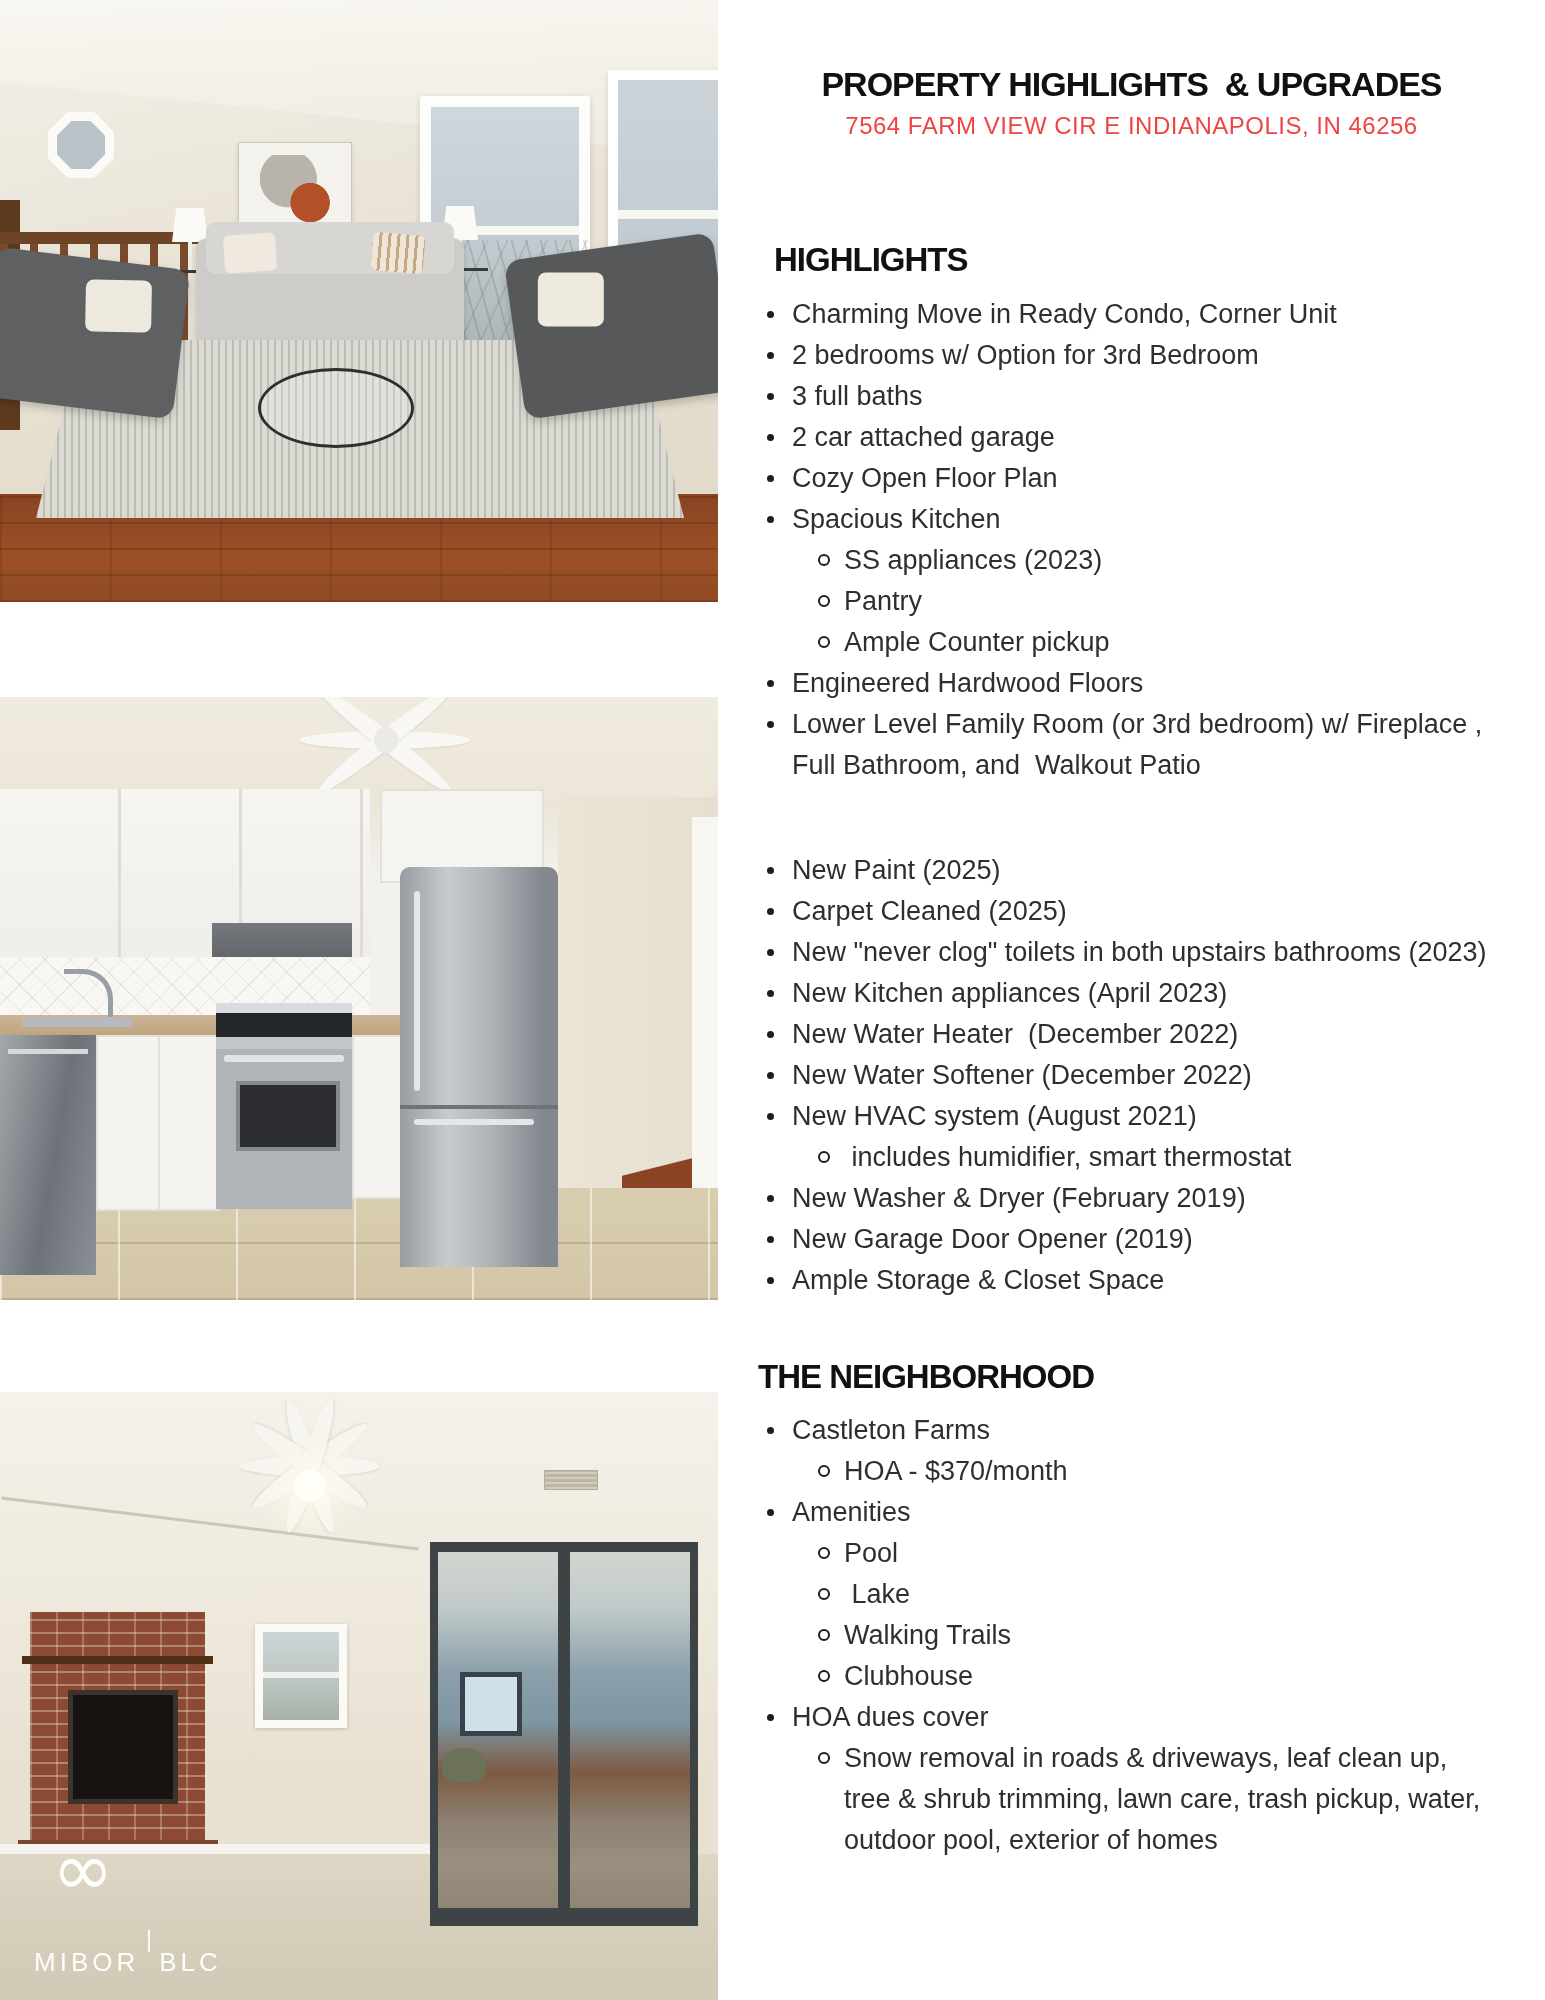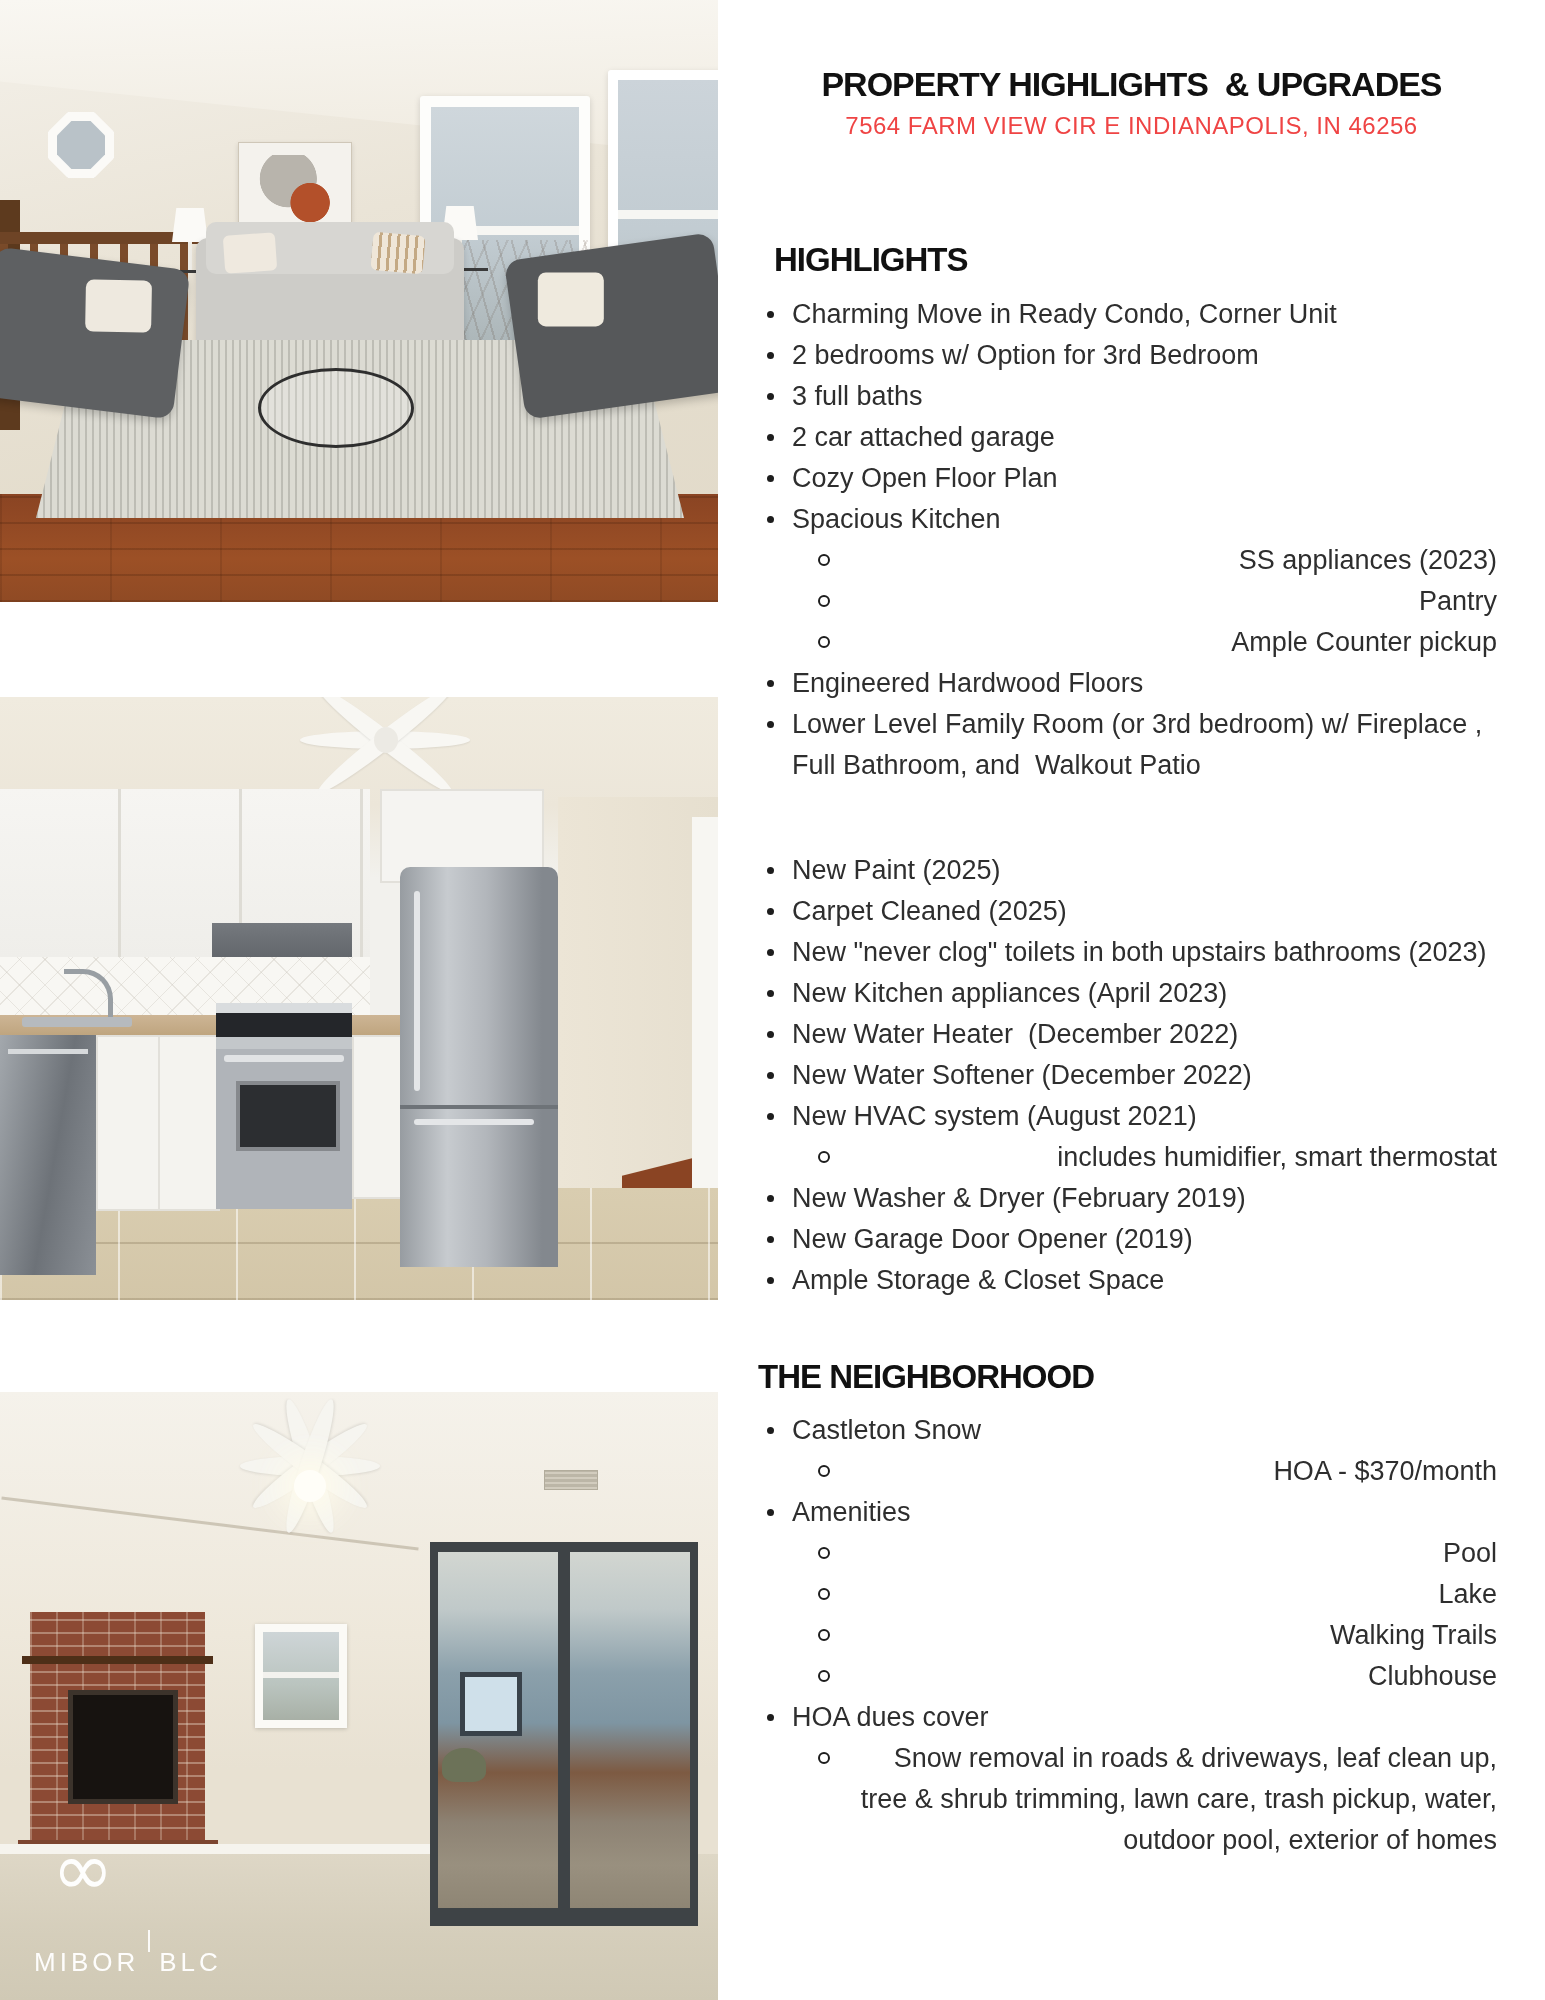--- a/index.html
+++ b/index.html
@@ -138,21 +138,21 @@
   .address{margin-top:8px;font-size:24px;letter-spacing:.5px;color:#ef4444;}
   section{padding:0 48px 0 40px;}
   h2{margin:0 0 14px 0;font-size:33px;line-height:1.2;font-weight:800;letter-spacing:-1px;color:#111;}
   .s1{margin-top:100px;} .s1 h2{margin-left:16px;}
   .s2{margin-top:64px;} .s3{margin-top:56px;}
   ul.list{list-style:none;margin:0;padding:0;font-size:27px;color:#2e2e2e;}
   .list li{line-height:41px;}
   .li-text{white-space:pre-wrap;}
   .list > li{position:relative;padding-left:34px;}
   .list > li::before{content:"";position:absolute;left:9px;top:17px;width:7px;height:7px;background:#1d1d1d;border-radius:50%;}
-  ul.sub{list-style:none;margin:0;padding:0;text-align:right;}
+  ul.sub{list-style:none;margin:0;padding:0;}
   .sub > li{position:relative;margin-left:22px;padding-left:30px;}
   .sub > li::before{content:"";position:absolute;left:4px;top:14px;width:8px;height:8px;background:transparent;border:2.5px solid #1d1d1d;border-radius:50%;}
 </style>
 </head>
 <body>
 
 <div class="page">
 
   <div class="photos">
 
@@ -311,21 +311,21 @@
             </ul></li>
           <li><span class="li-text">New Washer &amp; Dryer (February 2019)</span></li>
           <li><span class="li-text">New Garage Door Opener (2019)</span></li>
           <li><span class="li-text">Ample Storage &amp; Closet Space</span></li>
         </ul>
     </section>
 
     <section class="s3">
       <h2>THE NEIGHBORHOOD</h2>
       <ul class="list">
-          <li><span class="li-text">Castleton Snow</span><ul class="sub">
+          <li><span class="li-text">Castleton Farms</span><ul class="sub">
               <li><span class="li-text">HOA - $370/month</span></li>
             </ul></li>
           <li><span class="li-text">Amenities</span><ul class="sub">
               <li><span class="li-text">Pool</span></li>
               <li><span class="li-text"> Lake</span></li>
               <li><span class="li-text">Walking Trails</span></li>
               <li><span class="li-text">Clubhouse</span></li>
             </ul></li>
           <li><span class="li-text">HOA dues cover</span><ul class="sub">
               <li><span class="li-text">Snow removal in roads &amp; driveways, leaf clean up, tree &amp; shrub trimming, lawn care, trash pickup, water, outdoor pool, exterior of homes</span></li>

